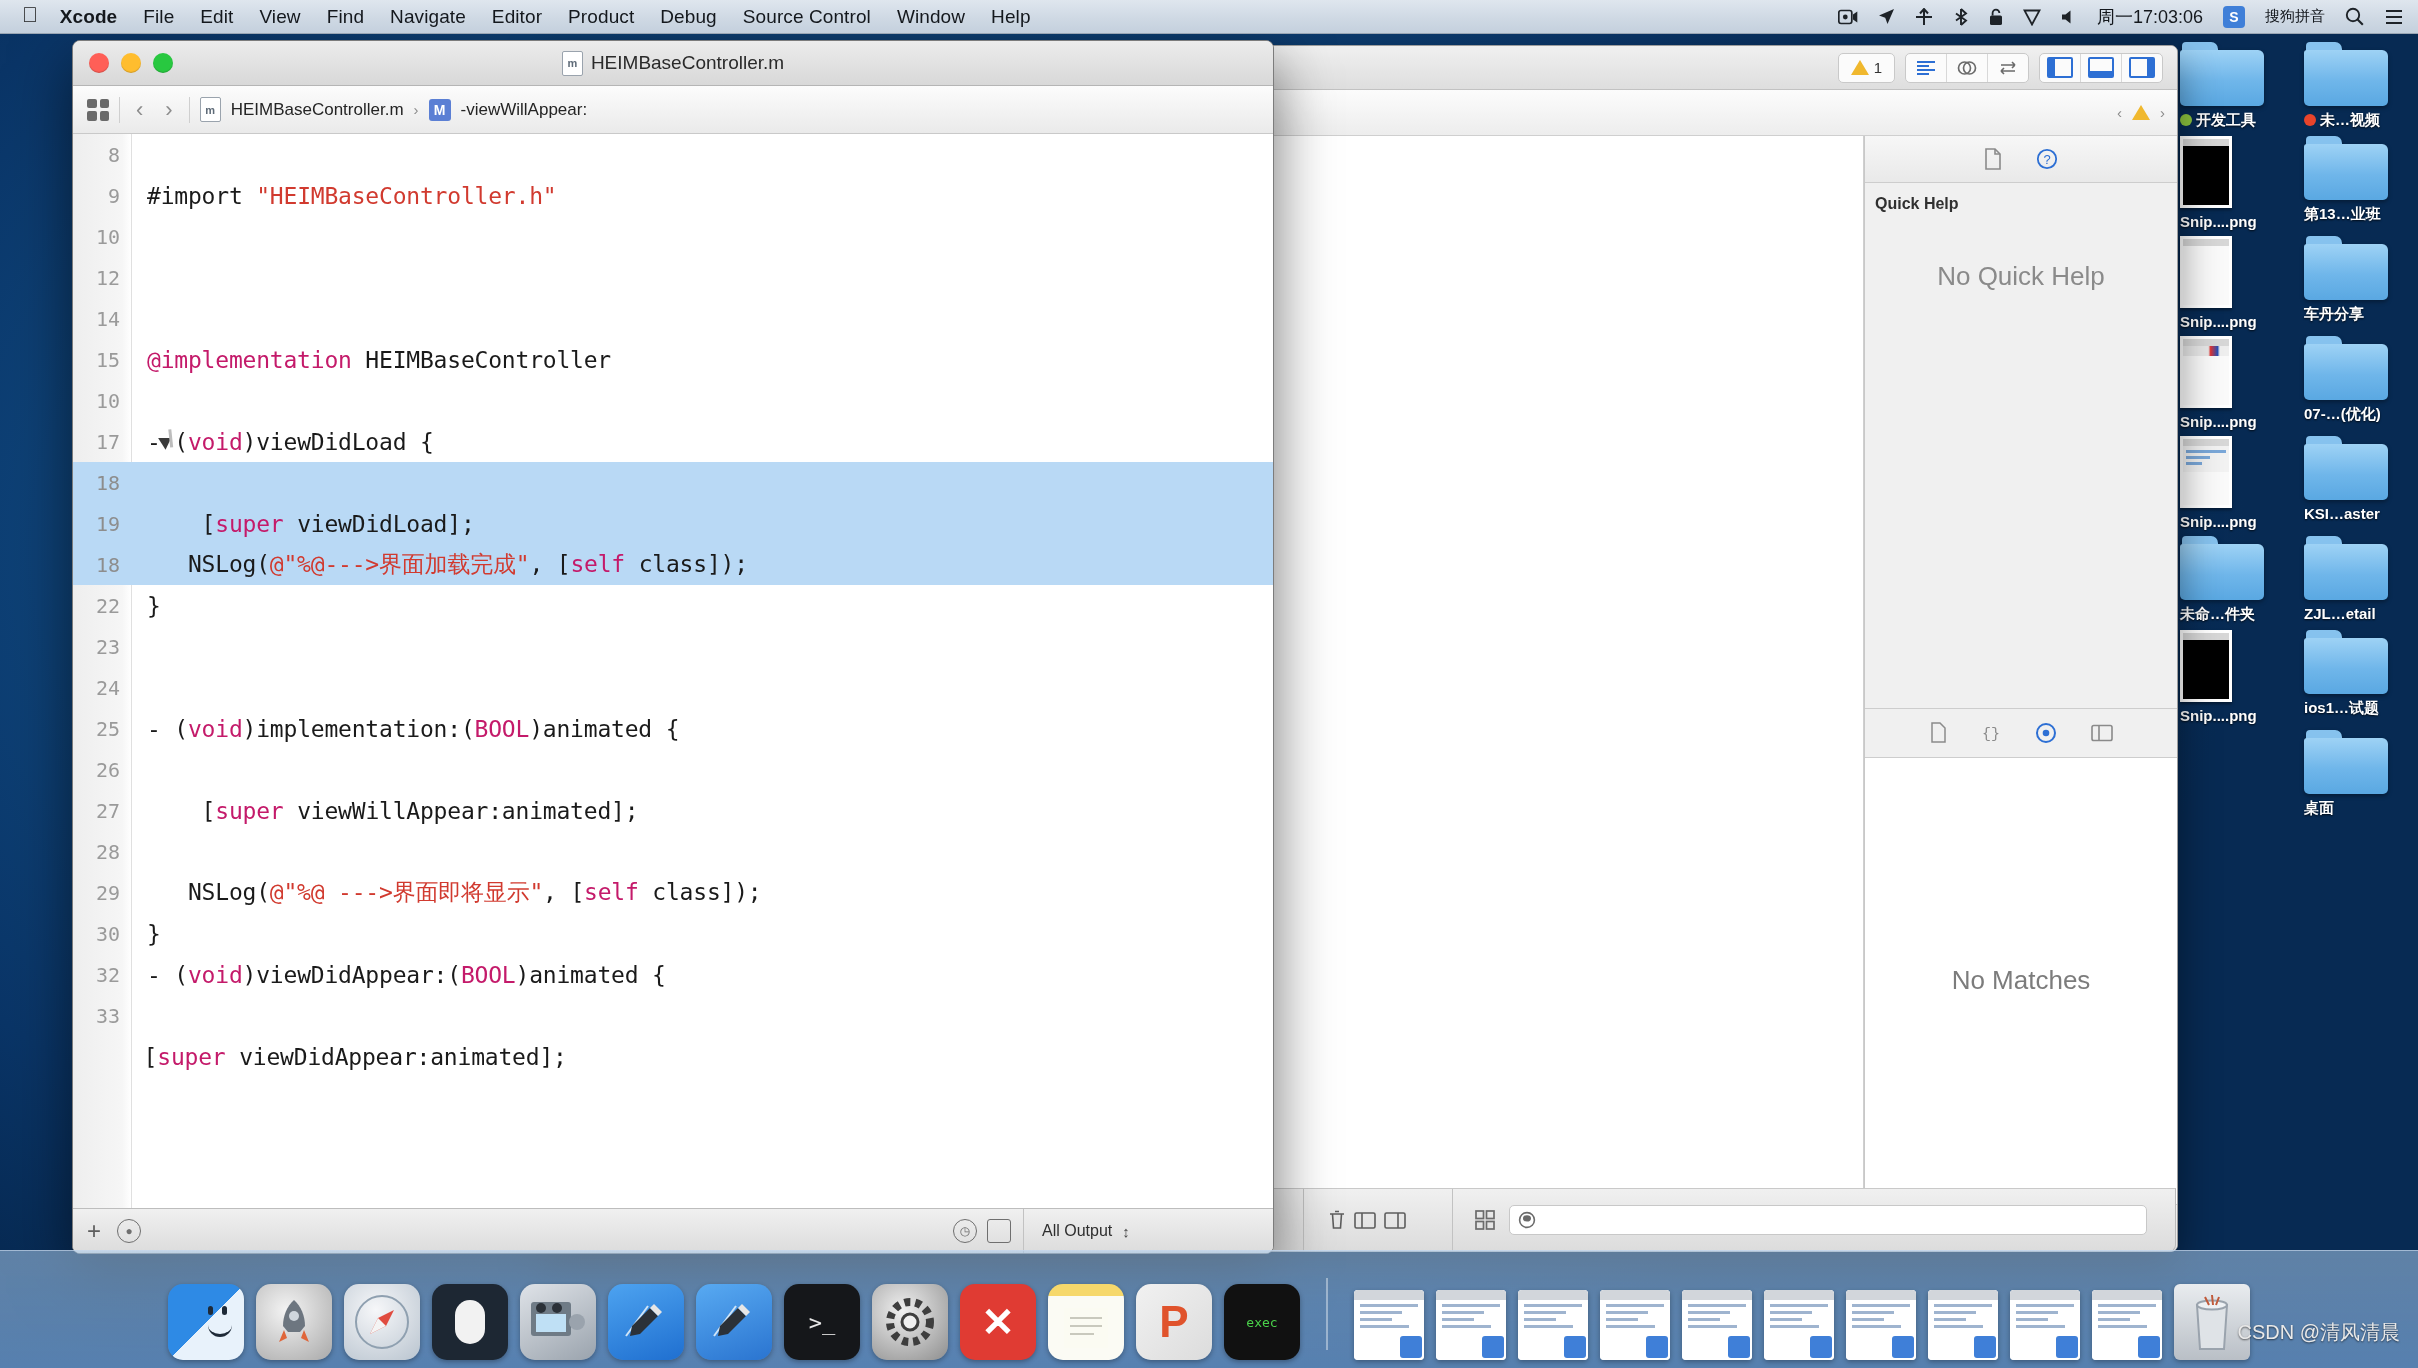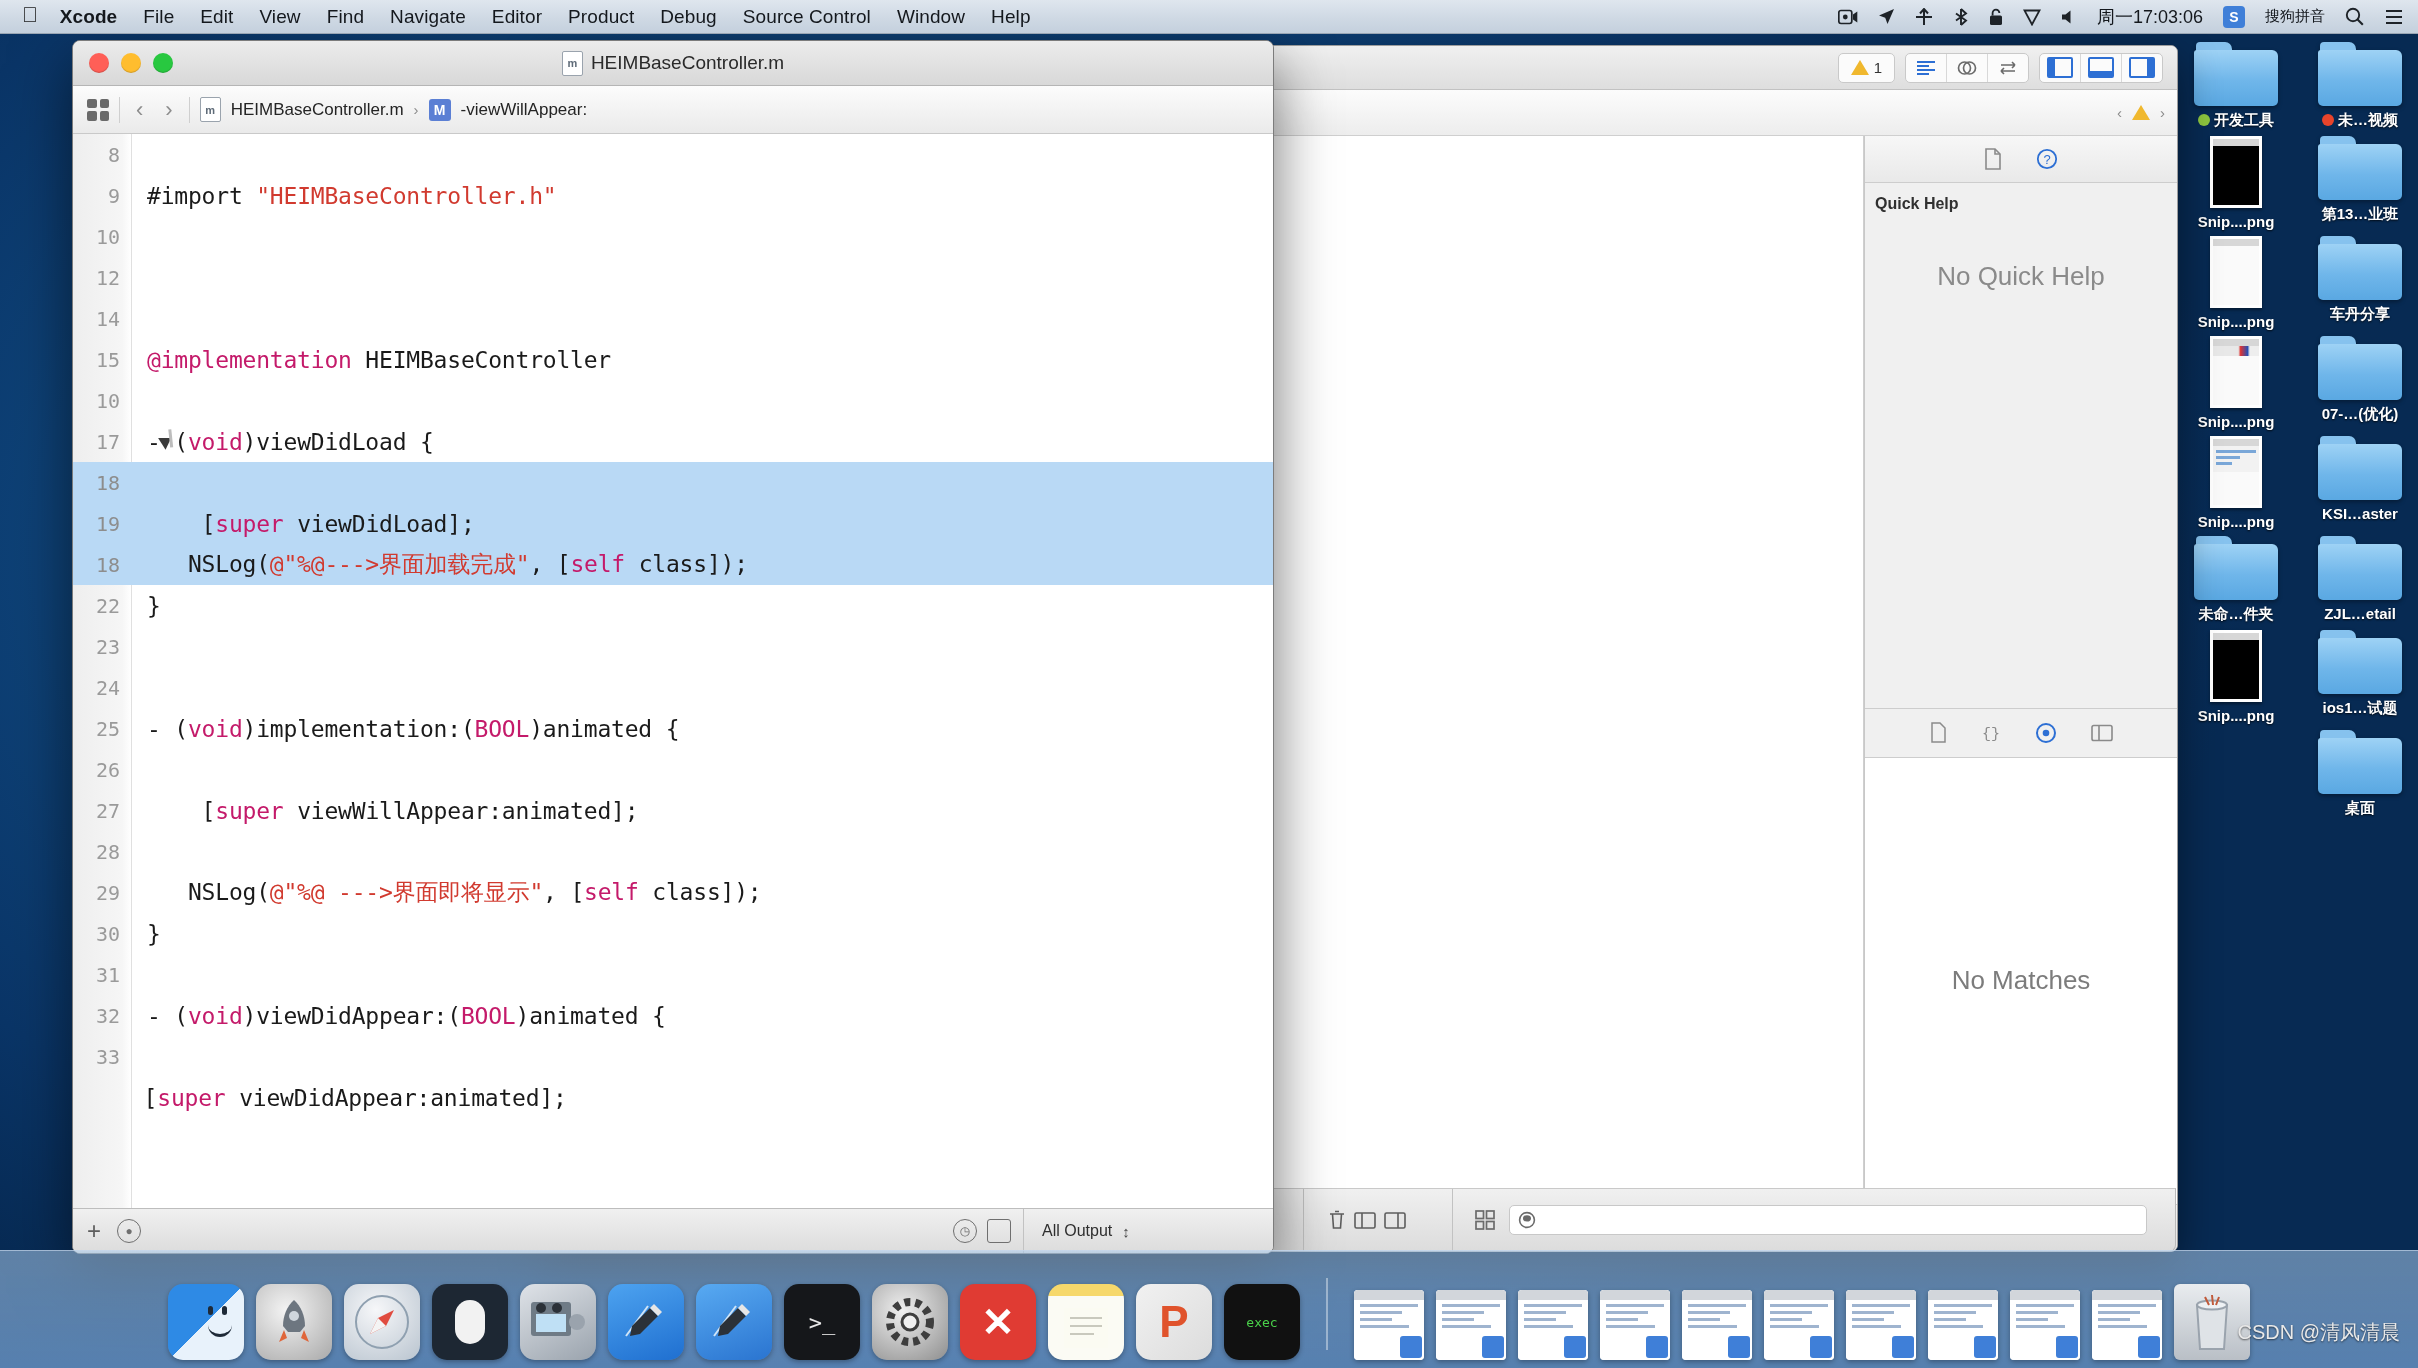--- a/index.html
+++ b/index.html
@@ -43,21 +43,21 @@
     font-size:14px;font-weight:bold;display:flex;align-items:center;justify-content:center;
   }
   .sogou-text{font-size:15px;color:#14181d;font-family:Liberation Mono, monospace;}
 
   
   .desk-icons{
     position:absolute;right:0px;top:42px;width:238px;
     display:grid;grid-template-columns:1fr 1fr;gap:6px 10px;
     z-index:5;
   }
-  .desk-icon{display:flex;flex-direction:column;align-items:center;width:112px;}
+  .desk-icon{display:flex;flex-direction:column;align-items:flex-start;width:112px;}
   .folder{
     width:84px;height:64px;position:relative;
     filter:drop-shadow(0 2px 2px rgba(0,0,0,.35));
   }
   .folder .tab{
     position:absolute;left:2px;top:0;width:36px;height:12px;
     background:#86c2ee;border-radius:4px 7px 0 0;
   }
   .folder .body{
     position:absolute;left:0;top:8px;width:84px;height:56px;
@@ -782,24 +782,20 @@
           </div>
           <div class="crow">
             <span class="ln">29</span>
             <span class="ctext"><span>   NSLog(</span><span class="str">@"%@ ---&gt;界面即将显示"</span><span>, [</span><span class="kw">self</span><span> class]);</span></span>
           </div>
           <div class="crow">
             <span class="ln">30</span>
             <span class="ctext"><span>}</span></span>
           </div>
           <div class="crow">
-            <span class="ln">31</span>
-            <span class="ctext"></span>
-          </div>
-          <div class="crow">
             <span class="ln">32</span>
             <span class="ctext"><span>- (</span><span class="kw">void</span><span>)viewDidAppear:(</span><span class="kw">BOOL</span><span>)animated {</span></span>
           </div>
           <div class="crow">
             <span class="ln">33</span>
             <span class="ctext"></span>
           </div>
           <div class="crow">
             <span class="ctext"><span>    [</span><span class="kw">super</span><span> viewDidAppear:animated];</span></span>
           </div>

